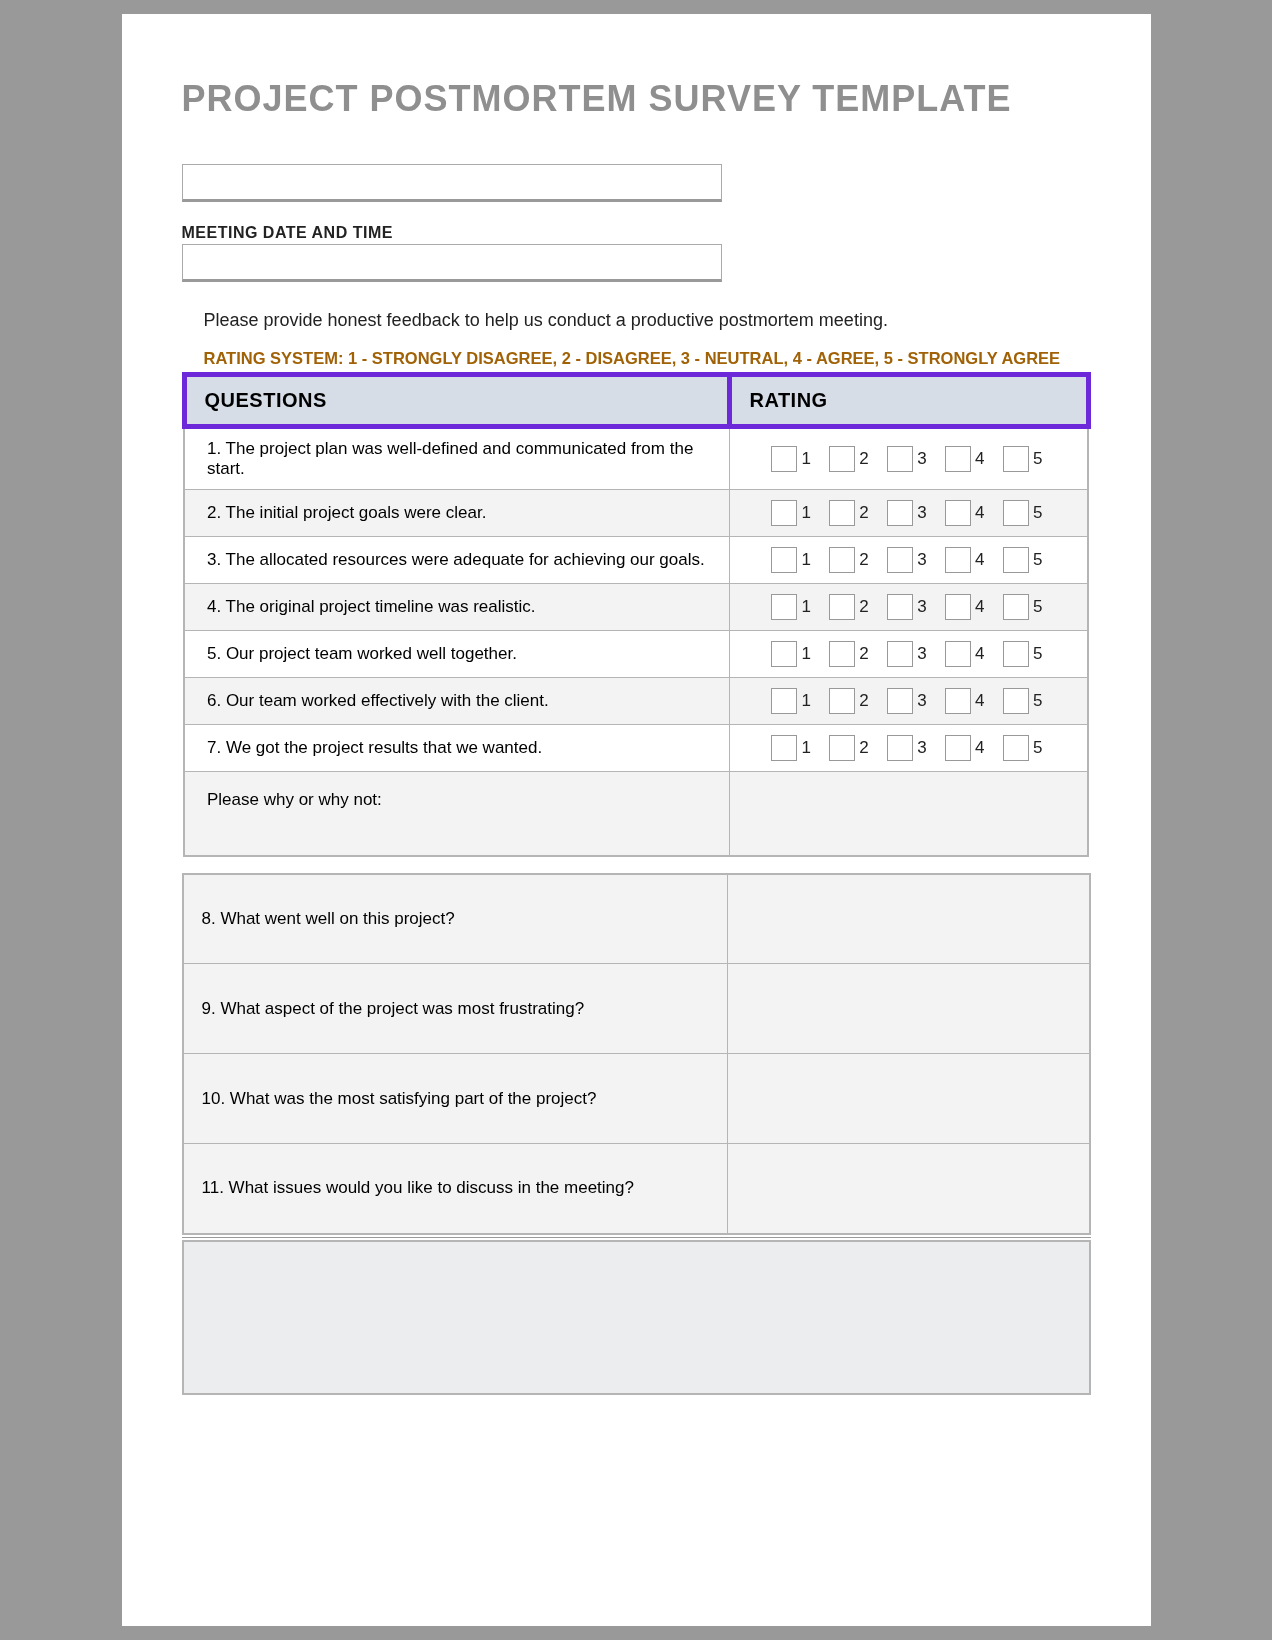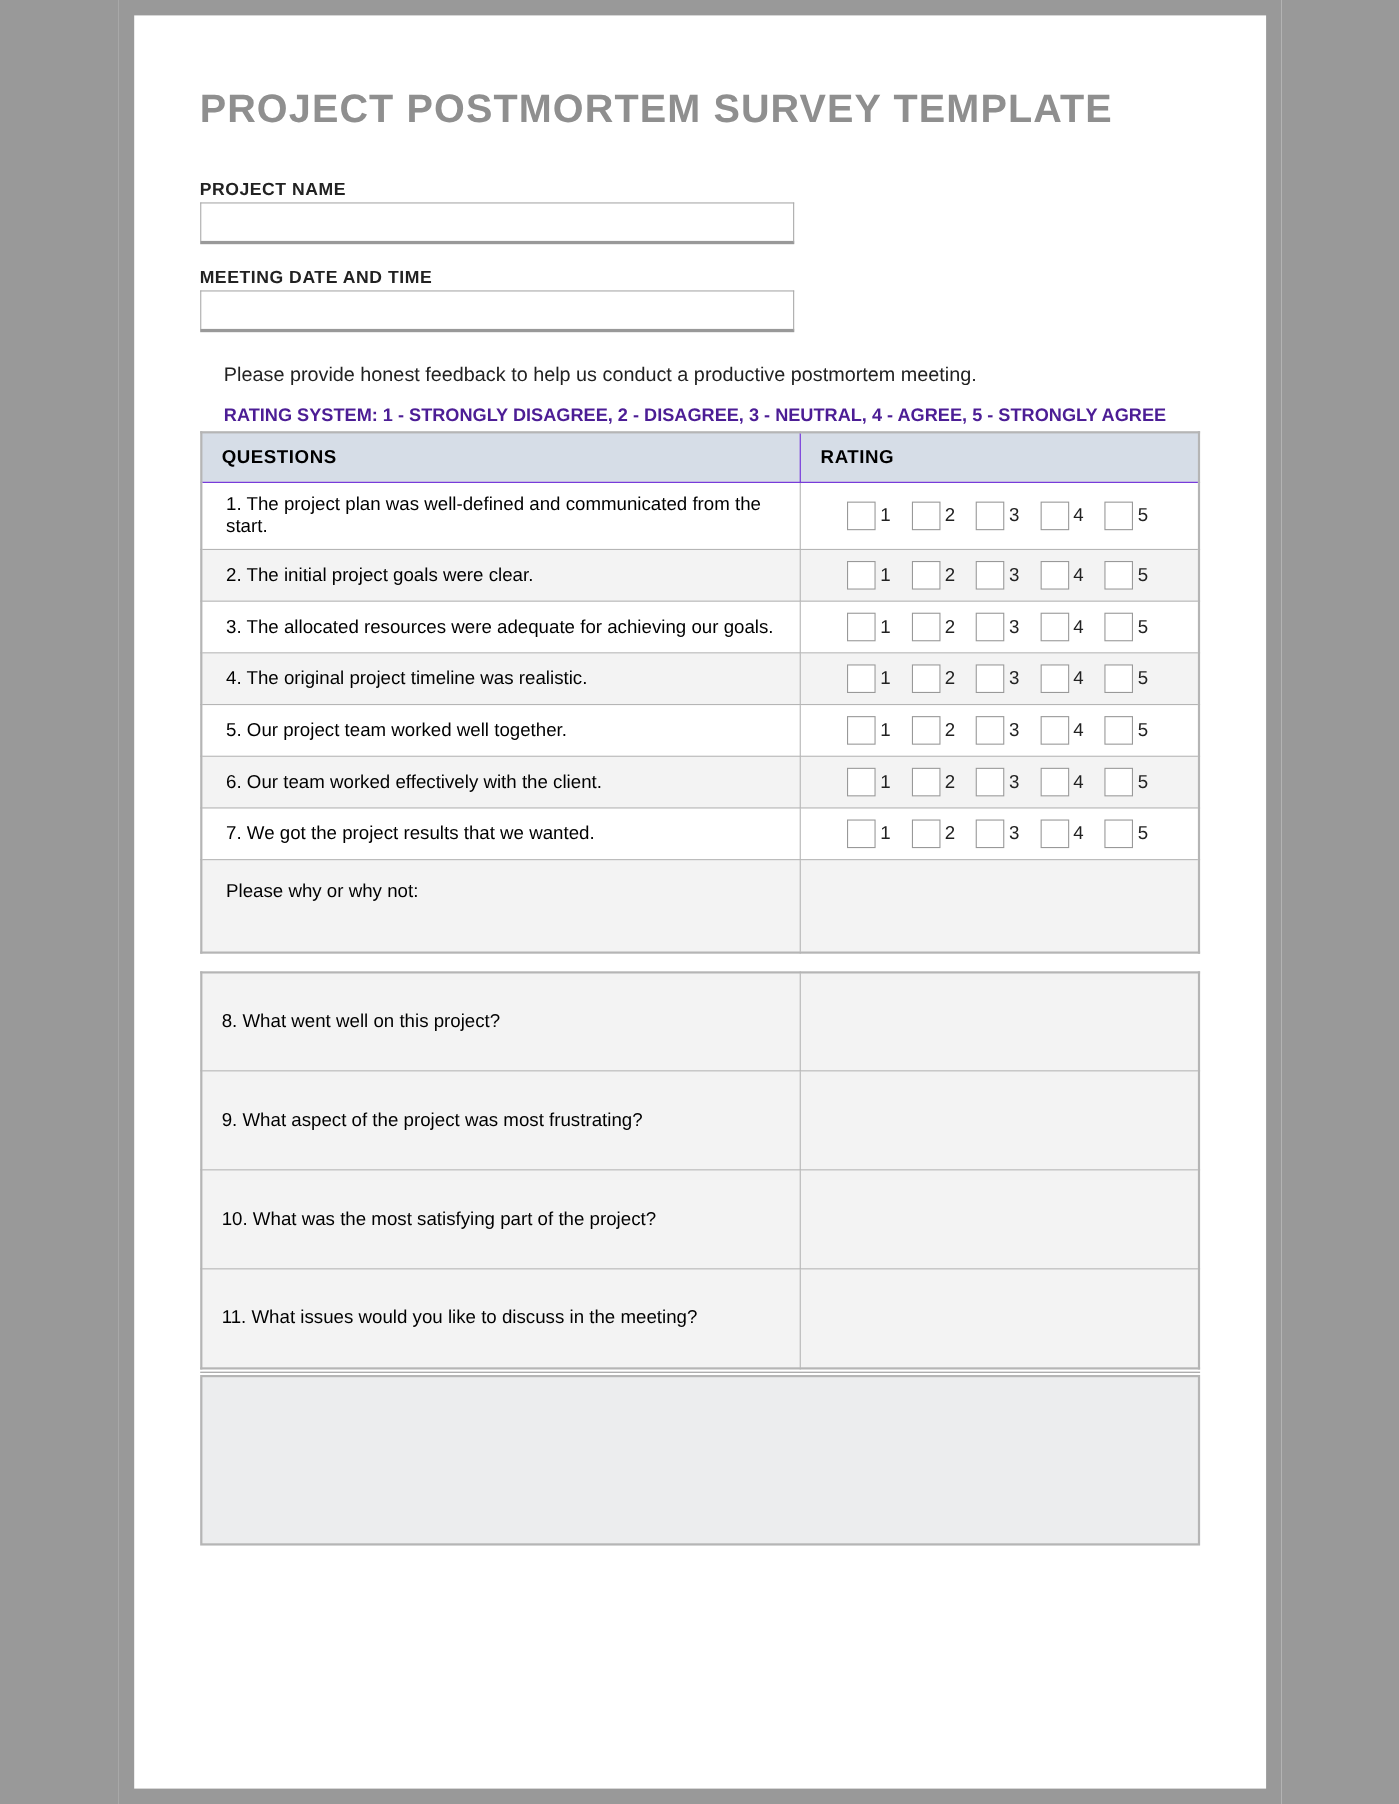--- a/index.html
+++ b/index.html
@@ -43,36 +43,36 @@
   padding: 4px 6px;
 }
 .intro {
   font-size: 18px;
   color: #222;
   margin: 28px 0 18px 22px;
 }
 .rating-system {
   font-size: 16.5px;
   font-weight: 700;
-  color: #4c1d95;
+  color: #a16207;
   margin: 0 0 4px 22px;
 }
 table.survey {
   width: 100%;
   border-collapse: collapse;
   border: 2px solid #b5b5b5;
 }
 table.survey th {
   background: #d6dde7;
   text-align: left;
   padding: 12px 18px;
-  font-size: 17px;
+  font-size: 20px;
   font-weight: 700;
   letter-spacing: 0.5px;
-  border: 1px solid #6d28d9;
+  border: 5px solid #6d28d9;
 }
 table.survey th.rating-head { padding-left: 18px; }
 table.survey td {
   border: 1px solid #b5b5b5;
   padding: 10px 14px;
   font-size: 17px;
   vertical-align: middle;
 }
 table.survey tr:nth-child(even) td { background: #f3f3f3; }
 table.survey tr:nth-child(odd) td { background: #fff; }
@@ -134,21 +134,20 @@
 .hr { border-top: 1px solid #999; margin-top: 2px; }
 </style>
 </head>
 <body>
 
 <div class="page">
 
   <h1 class="title">PROJECT POSTMORTEM SURVEY TEMPLATE</h1>
 
   <div class="field-group">
-    <label class="field-label">PROJECT NAME</label>
     <input class="field-input" value="" style="">
   </div>
 
   <div class="field-group">
     <label class="field-label">MEETING DATE AND TIME</label>
     <input class="field-input" value="" style="">
   </div>
 
   <p class="intro">Please provide honest feedback to help us conduct a productive postmortem meeting.</p>
   <p class="rating-system">RATING SYSTEM: 1 - STRONGLY DISAGREE, 2 - DISAGREE, 3 - NEUTRAL, 4 - AGREE, 5 - STRONGLY AGREE</p>

